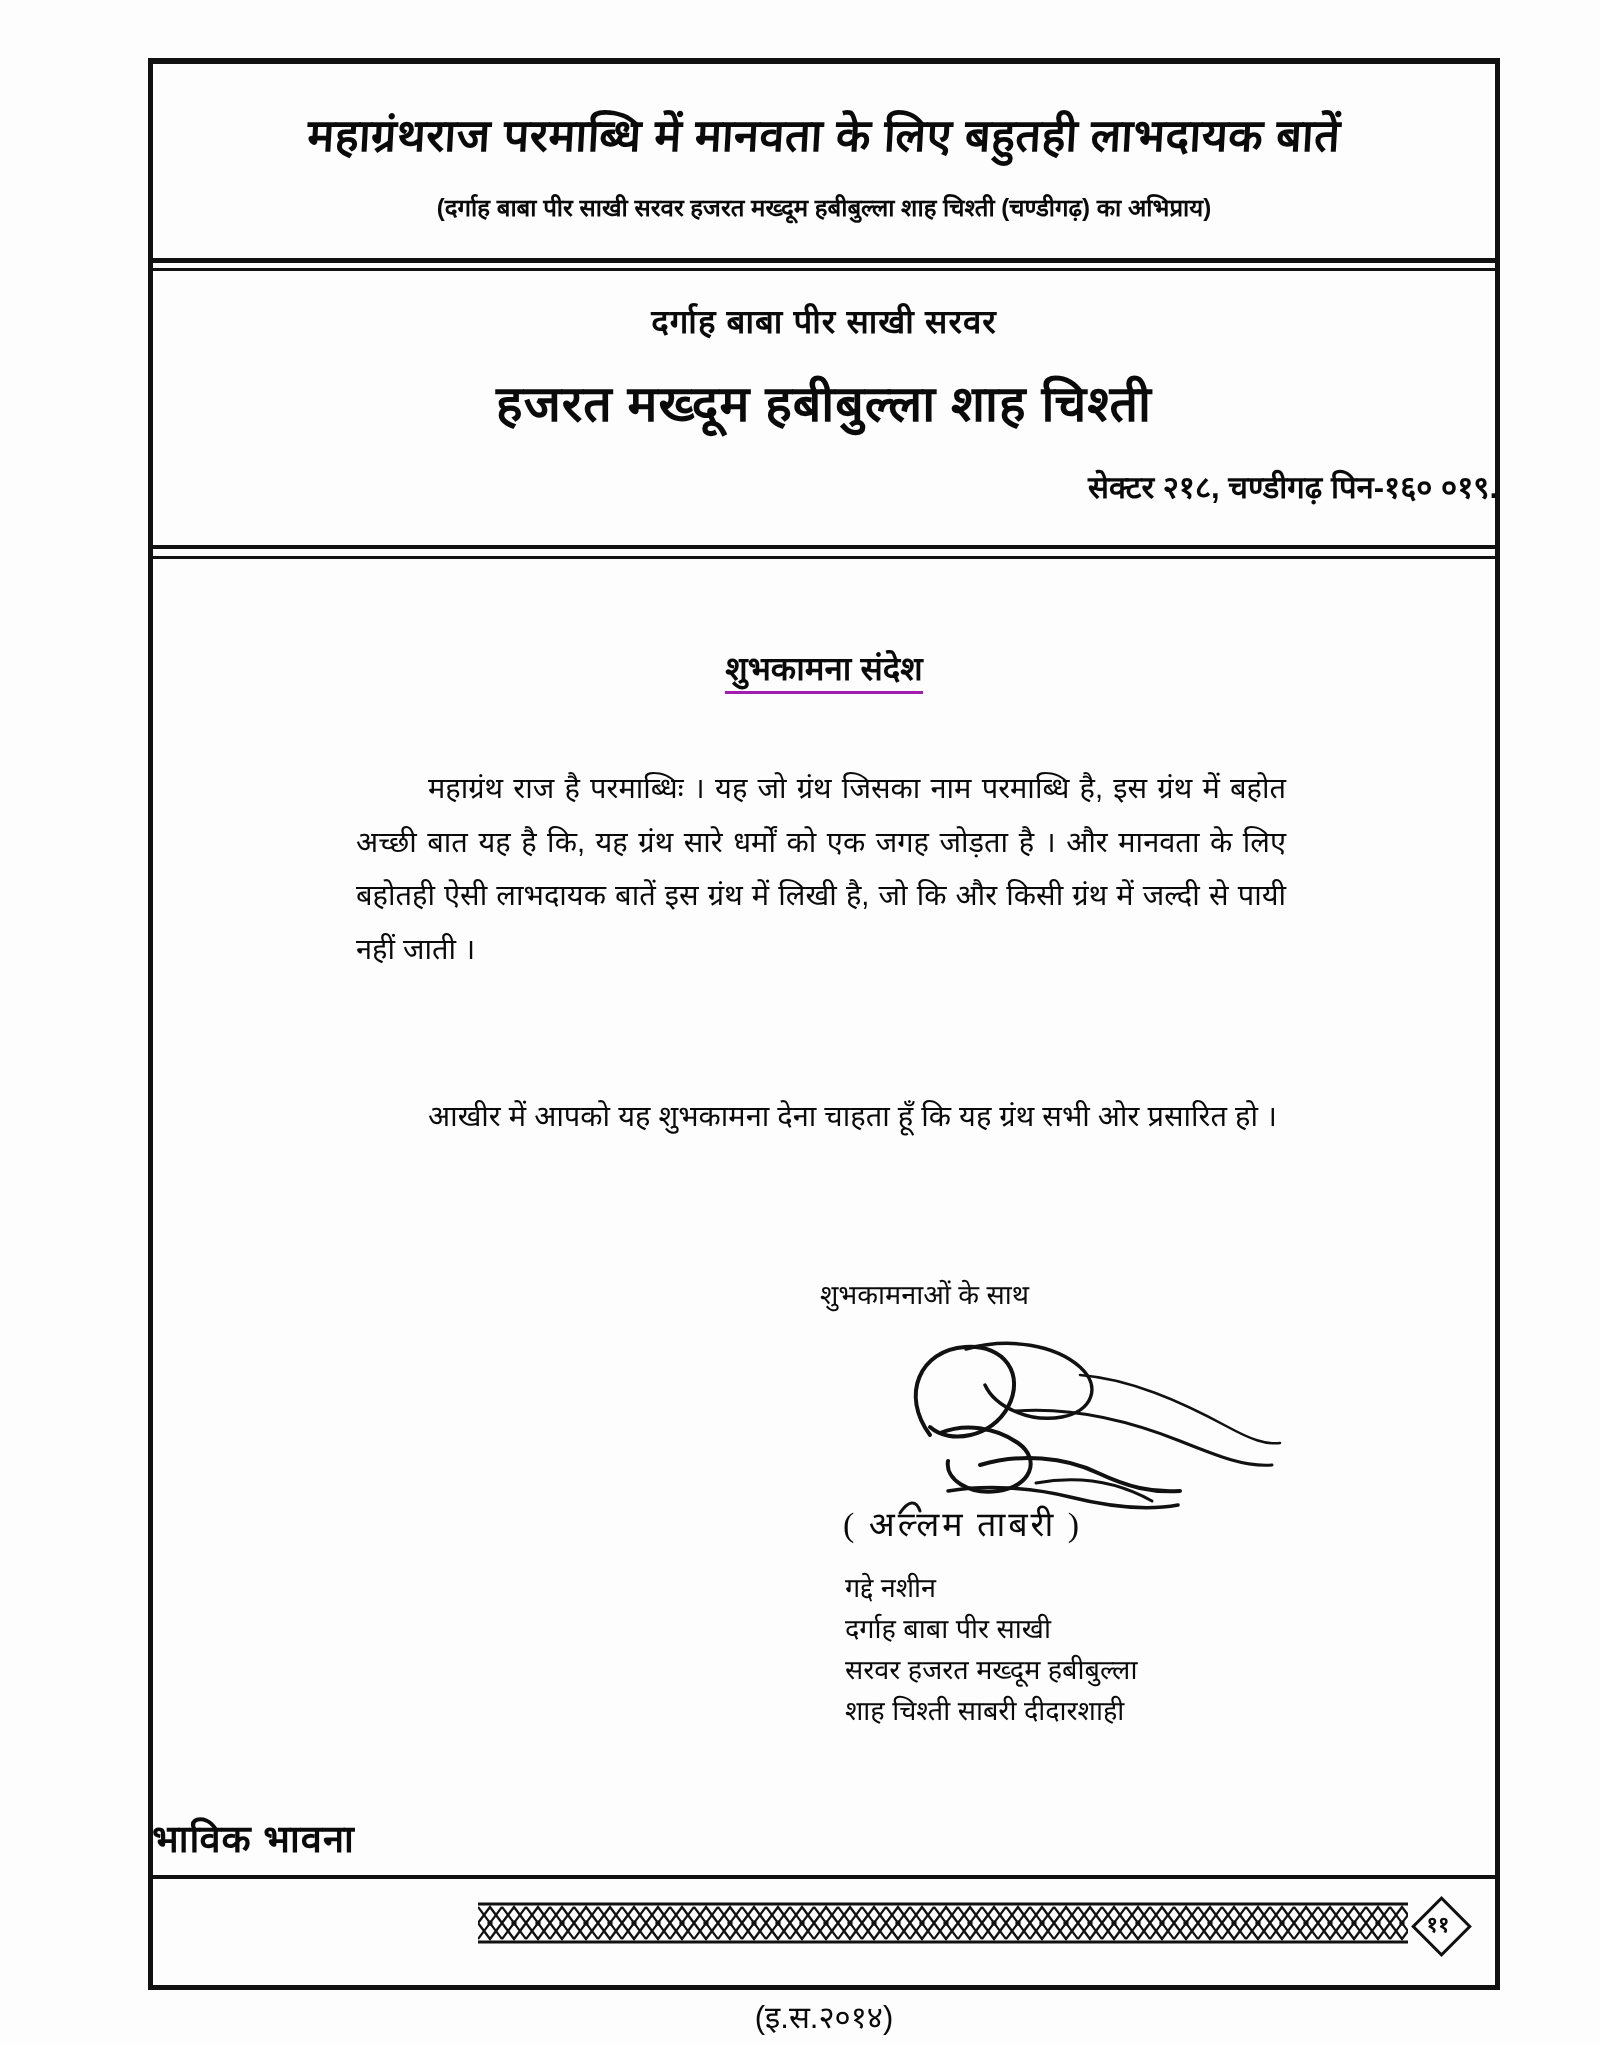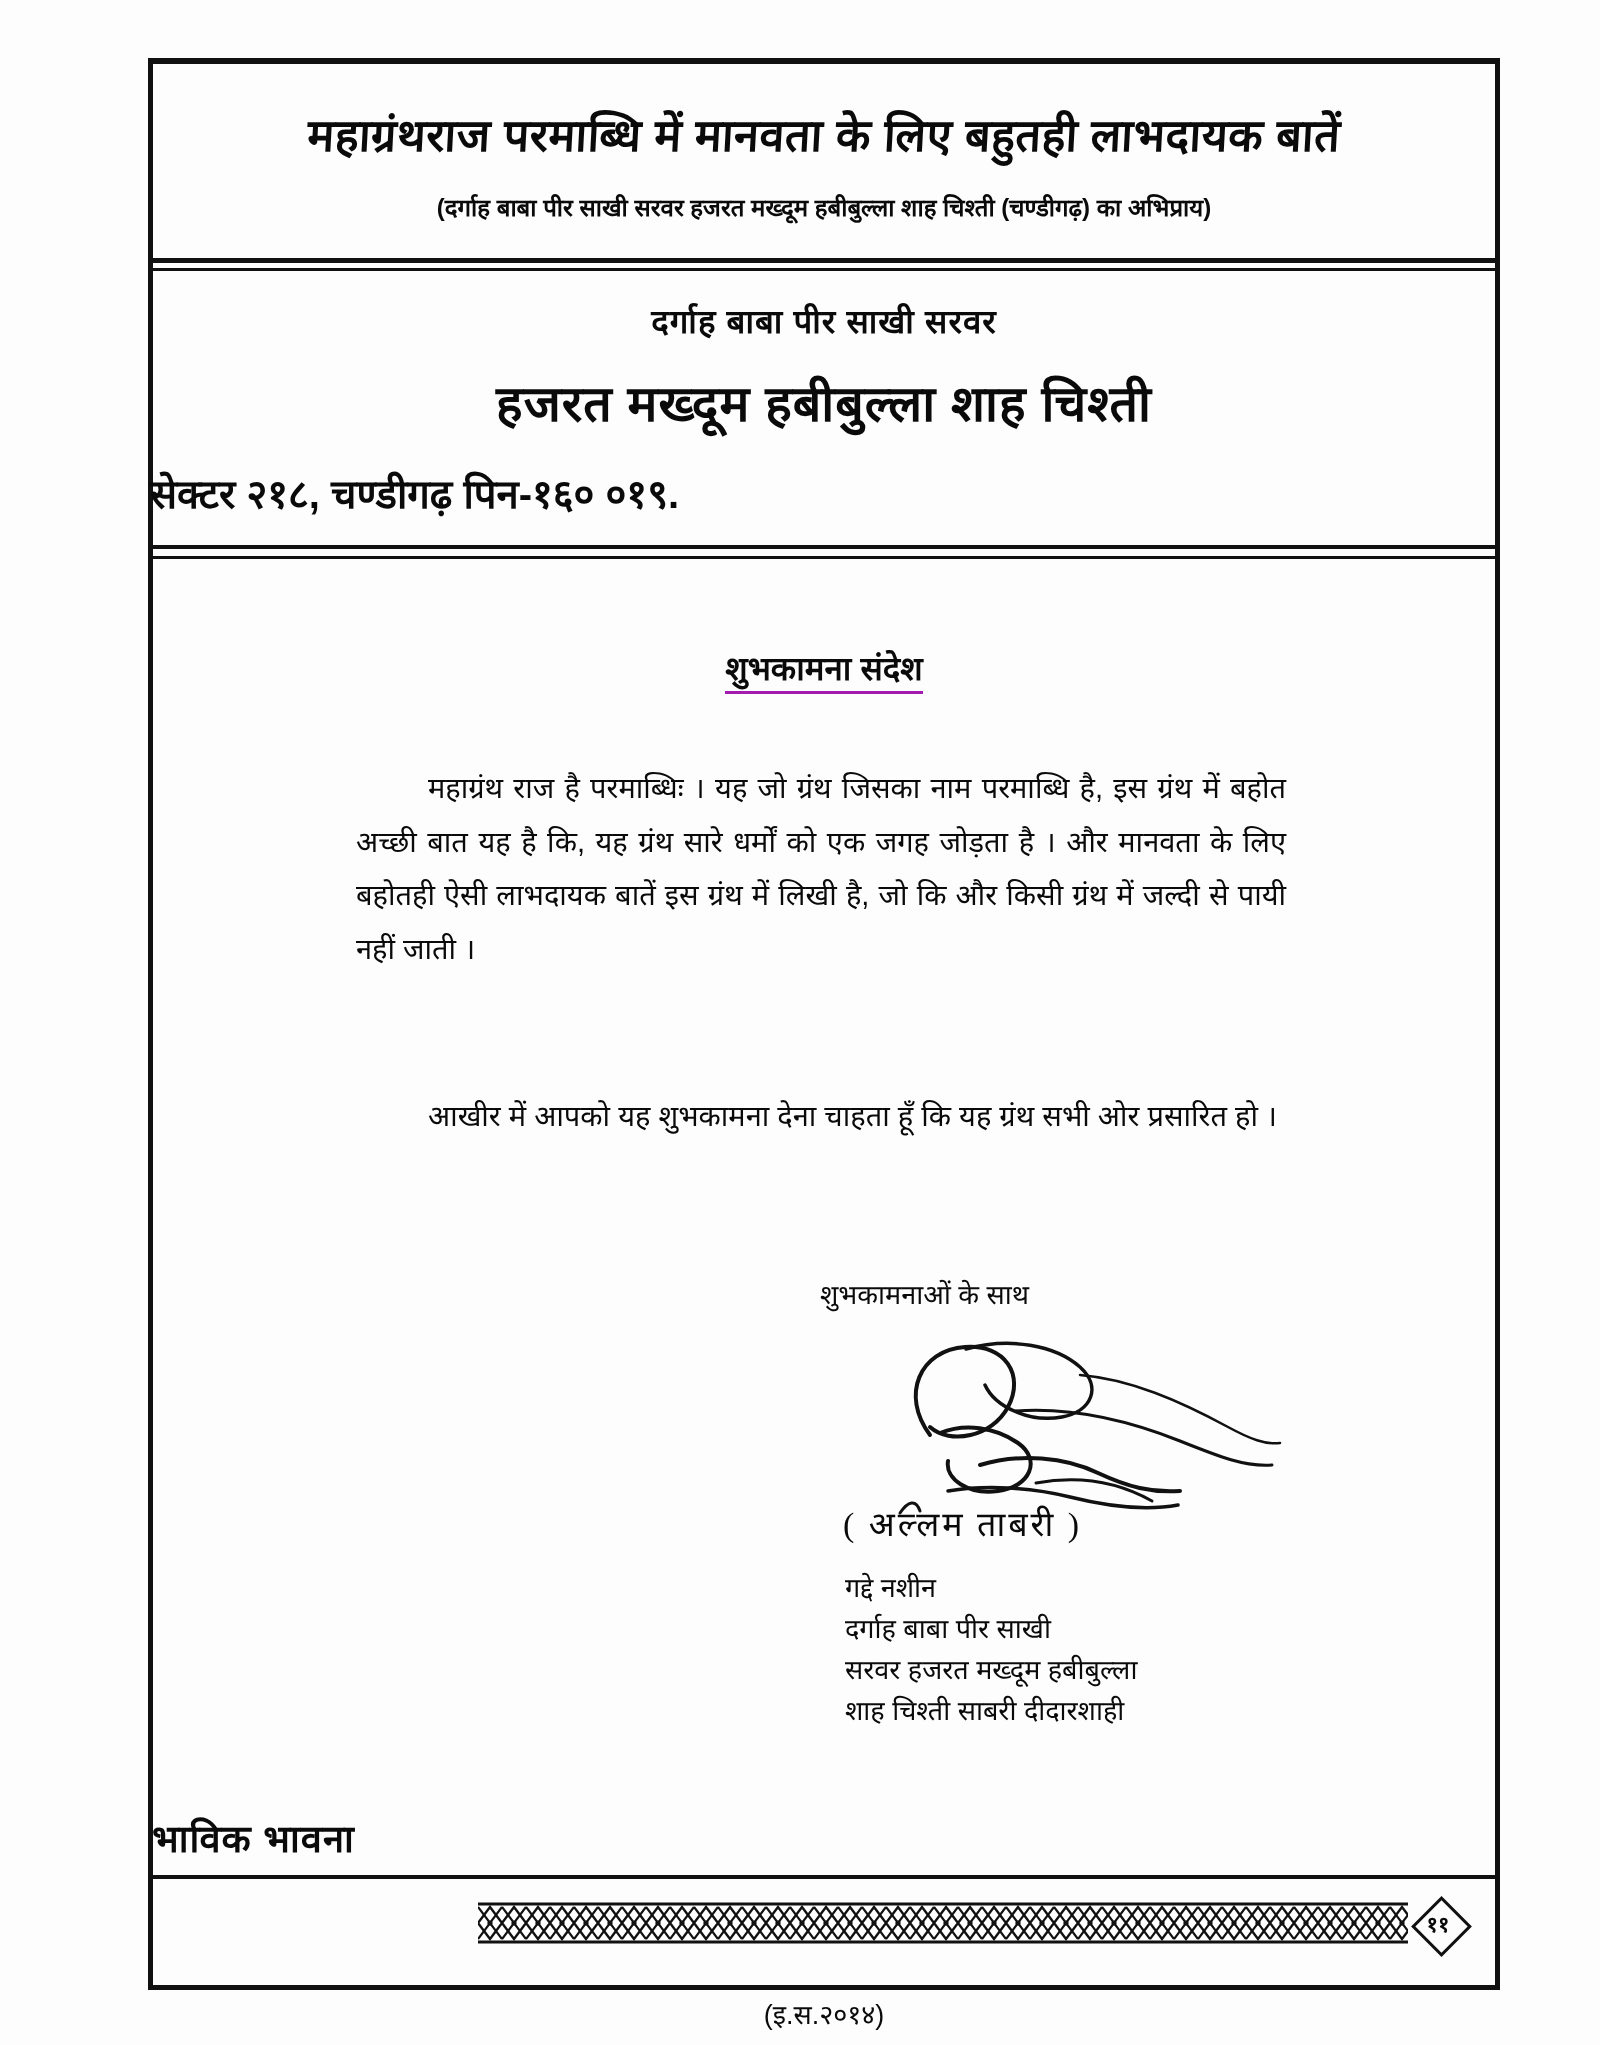--- a/index.html
+++ b/index.html
@@ -104,22 +104,22 @@
     font-weight: 700;
     letter-spacing: 1px;
     font-family: "Liberation Sans", "DejaVu Sans", sans-serif;
   }
 
   .org-line3 {
     position: absolute;
     left: 150px;
     top: 465px;
     width: 1348px;
-    text-align: left;
-    font-size: 40px;
+    text-align: right;
+    font-size: 31px;
     font-weight: 600;
     font-family: "Liberation Sans", "DejaVu Sans", sans-serif;
   }
 
   .section-heading {
     position: absolute;
     left: 150px;
     top: 645px;
     width: 1348px;
     text-align: center;
@@ -233,21 +233,21 @@
     font-weight: 700;
     font-family: "Liberation Sans", "DejaVu Sans", sans-serif;
   }
 
   .footer-year {
     position: absolute;
     left: 150px;
     top: 1995px;
     width: 1348px;
     text-align: center;
-    font-size: 27px;
+    font-size: 31px;
     font-family: "Liberation Sans", "DejaVu Sans", sans-serif;
   }
 </style>
 </head>
 <body>
 
 <div class="page">
 
   <div class="frame-left"></div>
   <div class="frame-right"></div>

